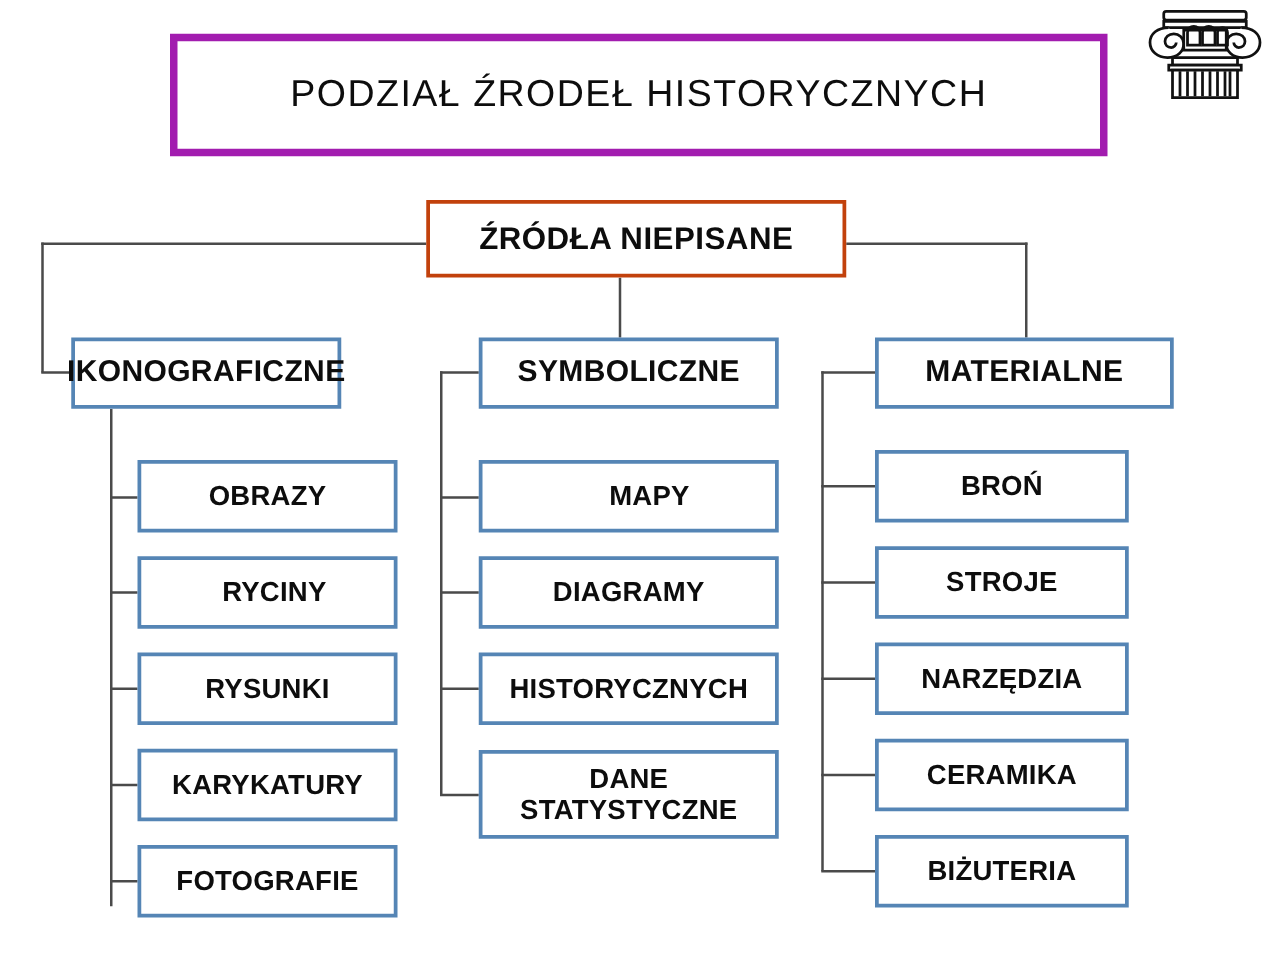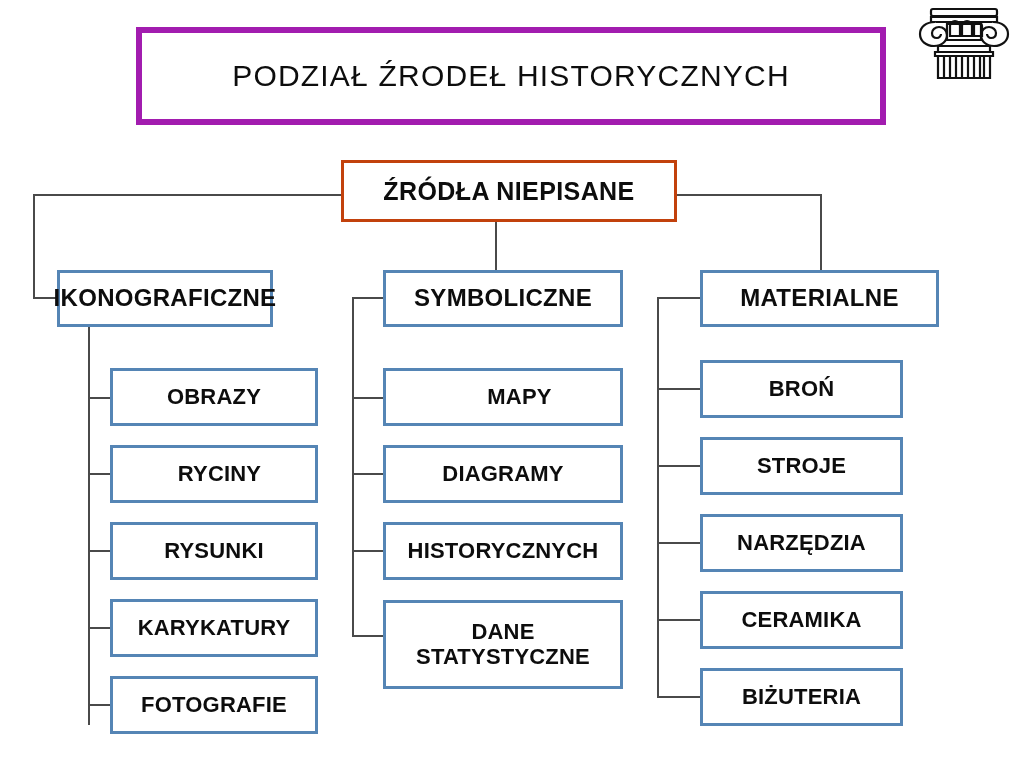--- a/index.html
+++ b/index.html
@@ -72,21 +72,21 @@
   .cat-symbol { left: 383px; width: 240px; }
   .cat-mat    { left: 700px; width: 239px; }
 
   
   .leaf {
     font-size: 22px;
     font-weight: 700;
     letter-spacing: 0.2px;
     height: 58px;
   }
-  .leaf.tall { height: 89px; }
+  .leaf.tall { height: 71px; }
 
   
   .line {
     position: absolute;
     background: #4a4a4a;
     z-index: 1;
   }
   .h { height: 2px; }
   .v { width: 2px; }
 </style>

